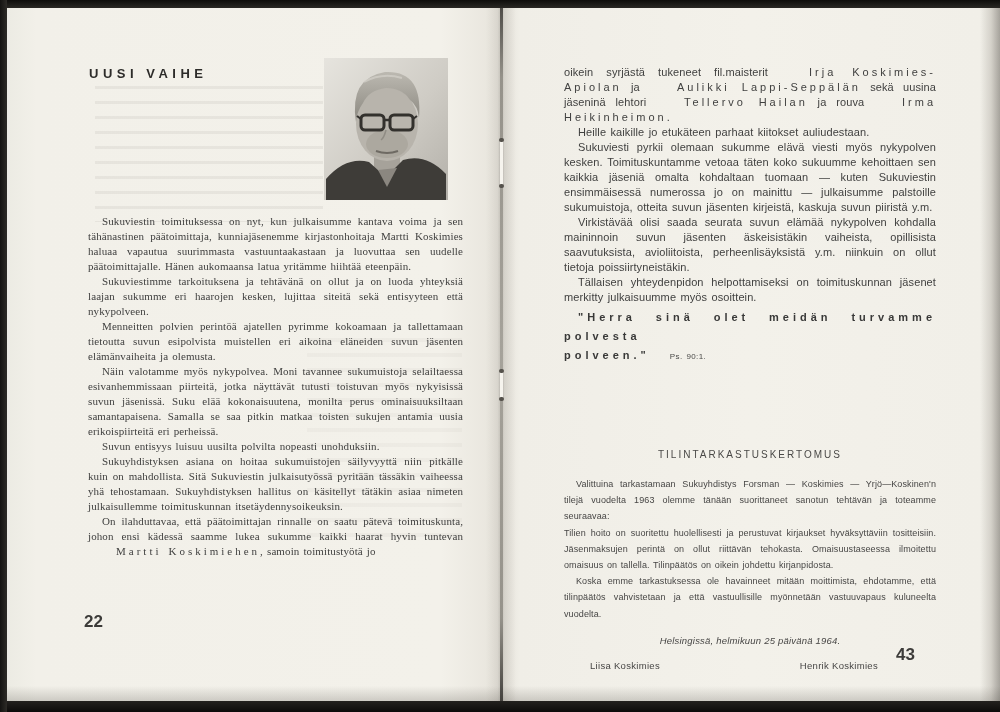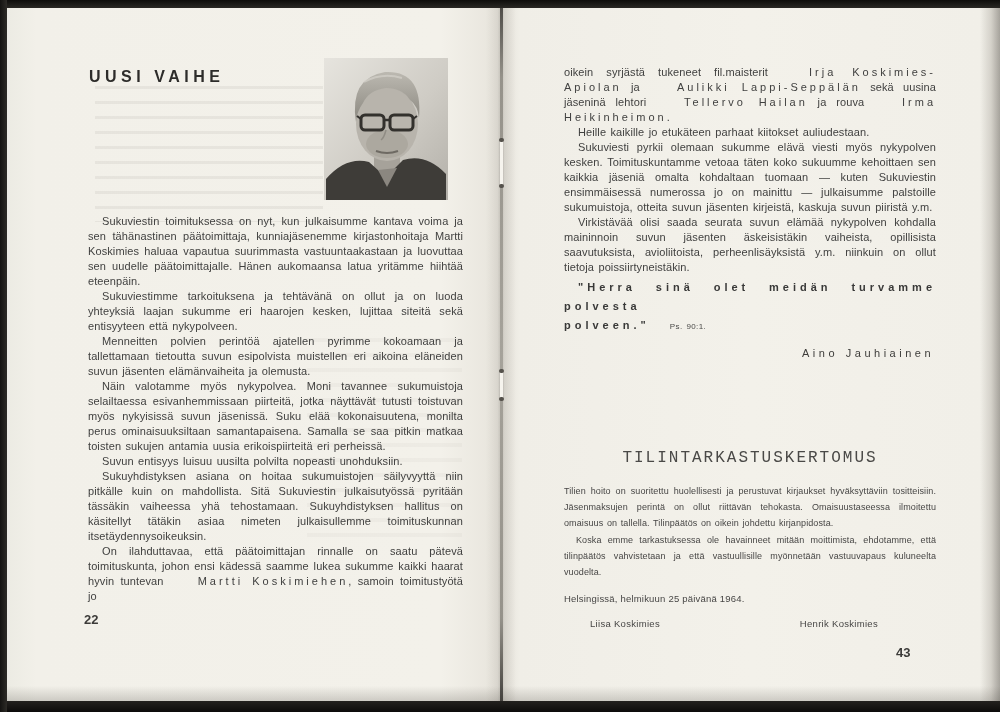--- a/index.html
+++ b/index.html
@@ -35,52 +35,52 @@
   .stitch:before, .stitch:after { content:""; position:absolute; left:-1px; width:5px; height:4px; background:#55524c; border-radius:2px; }
   .stitch:before { top:-3px; } .stitch:after { bottom:-3px; }
 
   
   .ghost { position:absolute; filter:blur(.6px); pointer-events:none;
     background:repeating-linear-gradient(180deg, rgba(128,124,115,.10) 0 3.5px, rgba(128,124,115,0) 3.5px 15px); }
   .ghost.g1 { left:88px;  top:78px;  width:228px; height:136px; }
   .ghost.g2 { left:300px; top:330px; width:155px; height:210px; opacity:.5; }
 
   
-  .title { position:absolute; left:82px; top:49px; font-size:16px; font-weight:700;
+  .title { position:absolute; left:82px; top:49px; font-size:13px; font-weight:700;
     letter-spacing:4.5px; color:#2d2c2a; }
   .photo { position:absolute; left:317px; top:50px; width:124px; height:142px;
     box-shadow:inset 0 0 4px rgba(0,0,0,.25); }
   .photo svg { display:block; }
   .body-text { position:absolute; font-size:11px; line-height:15px; color:#414140;
     text-align:justify; letter-spacing:.1px; word-spacing:1.2px; }
-  #left-body  { left:81px; top:206px; width:375px; }
+  #left-body  { left:81px; top:206px; width:375px;font-family:Liberation Serif, serif; }
   #right-body { left:64px; top:57px;  width:372px; }
   .para { margin:0; }
   .para.indent { text-indent:14px; }
   .spaced { letter-spacing:3px;margin-left:28px; }
-  .pagenum { position:absolute; font-size:13px; font-weight:700; color:#3c3b39; }
+  .pagenum { position:absolute; font-size:17px; font-weight:700; color:#3c3b39; }
   .pagenum.p22 { left:77px;  top:604px; }
   .pagenum.p23 { left:396px; top:637px; }
 
   
   .motto { margin-top:3px; font-size:11px; line-height:19px; font-weight:600;
     color:#393938; letter-spacing:4px; }
   .motto .l1 { display:block; text-indent:14px; text-align:justify; text-align-last:justify; }
   .motto .ref { font-size:8px; font-weight:400; letter-spacing:.4px; margin-left:20px; color:#4a4a48; }
   .sig-main { margin-top:10px; text-align:right; padding-right:2px;
     font-size:11px; letter-spacing:3.5px; color:#3d3c3a; font-weight:500; }
 
   
   .audit { position:absolute; left:64px; top:441px; width:372px; color:#474645; }
-  .audit-heading { text-align:center; font-size:16px; letter-spacing:2px; font-weight:500;
-    color:#4a4947; margin:0 0 16px 0;font-family:Liberation Mono, monospace; }
+  .audit-heading { text-align:center; font-size:10px; letter-spacing:2px; font-weight:500;
+    color:#4a4947; margin:0 0 16px 0; }
   .audit .body-text2 { font-size:9px; line-height:16.2px; text-align:justify;
     letter-spacing:.1px; word-spacing:1px; }
   .audit .para.indent { text-indent:12px; }
-  .date-line { margin-top:13px; font-size:9.5px; letter-spacing:.2px; }
+  .date-line { margin-top:13px; text-align:center; font-size:9.5px; letter-spacing:.2px;font-style:italic; }
   .sig-row { margin-top:14px; display:flex; justify-content:space-between;
     padding:0 58px 0 26px; font-size:9.5px; letter-spacing:.3px;text-align:right; }
 </style>
 </head>
 <body>
 
 <div class="scan">
 
   <div class="paper"></div>
 
@@ -133,27 +133,28 @@
   </div>
 
   <div class="page right">
 
     <div class="body-text" id="right-body">
 
     <p class="para"><span>oikein syrjästä tukeneet fil.maisterit </span><span class="spaced">Irja Koskimies-Apiolan</span><span> ja </span><span class="spaced">Aulikki Lappi-Seppälän</span><span> sekä uusina jäseninä lehtori </span><span class="spaced">Tellervo Hailan</span><span> ja rouva </span><span class="spaced">Irma Heikinheimon</span><span>.</span></p>
         <p class="para indent"><span>Heille kaikille jo etukäteen parhaat kiitokset auliudestaan.</span></p>
         <p class="para indent"><span>Sukuviesti pyrkii olemaan sukumme elävä viesti myös nykypolven kesken. Toimituskuntamme vetoaa täten koko sukuumme kehoittaen sen kaikkia jäseniä omalta kohdaltaan tuomaan — kuten Sukuviestin ensimmäisessä numerossa jo on mainittu — julkaisumme palstoille sukumuistoja, otteita suvun jäsenten kirjeistä, kaskuja suvun piiristä y.m.</span></p>
         <p class="para indent"><span>Virkistävää olisi saada seurata suvun elämää nykypolven kohdalla maininnoin suvun jäsenten äskeisistäkin vaiheista, opillisista saavutuksista, avioliitoista, perheenlisäyksistä y.m. niinkuin on ollut tietoja poissiirtyneistäkin.</span></p>
+        <p class="para indent"><span>Tällaisen yhteydenpidon helpottamiseksi on toimituskunnan jäsenet merkitty julkaisuumme myös osoittein.</span></p>
         <div class="motto"><span class="l1">"Herra sinä olet meidän turvamme polvesta</span><span>polveen."</span><span class="ref">Ps. 90:1.</span></div>
-        <div class="sig-main">Aino Jauhiainen</div>
       </div>
 
     <div class="audit">
       <h2 class="audit-heading">TILINTARKASTUSKERTOMUS</h2>
       <div class="body-text2" id="audit-body">
+          <p class="para indent"><span>Valittuina tarkastamaan Sukuyhdistys Forsman — Koskimies — Yrjö—Koskinen'n tilejä vuodelta 1963 olemme tänään suorittaneet sanotun tehtävän ja toteamme seuraavaa:</span></p>
           <p class="para"><span>Tilien hoito on suoritettu huolellisesti ja perustuvat kirjaukset hyväksyttäviin tositteisiin. Jäsenmaksujen perintä on ollut riittävän tehokasta. Omaisuustaseessa ilmoitettu omaisuus on tallella. Tilinpäätös on oikein johdettu kirjanpidosta.</span></p>
           <p class="para indent"><span>Koska emme tarkastuksessa ole havainneet mitään moittimista, ehdotamme, että tilinpäätös vahvistetaan ja että vastuullisille myönnetään vastuuvapaus kuluneelta vuodelta.</span></p>
         </div>
       <div class="date-line">Helsingissä, helmikuun 25 päivänä 1964.</div>
       <div class="sig-row">
         <span>Liisa Koskimies</span>
         <span>Henrik Koskimies</span>
       </div>
     </div>
 

